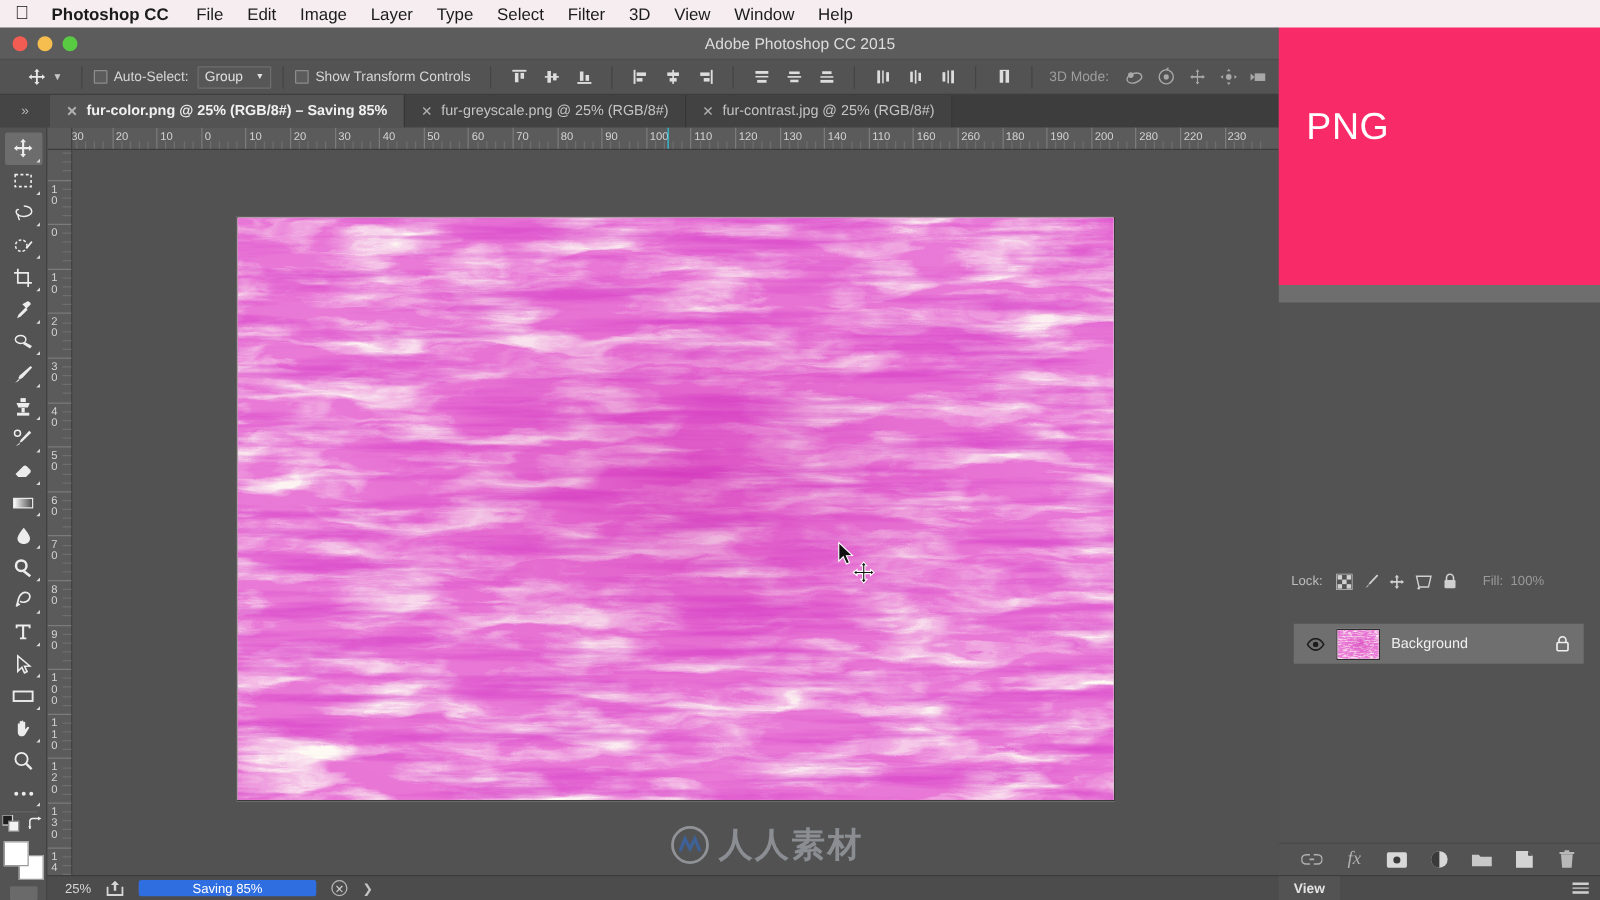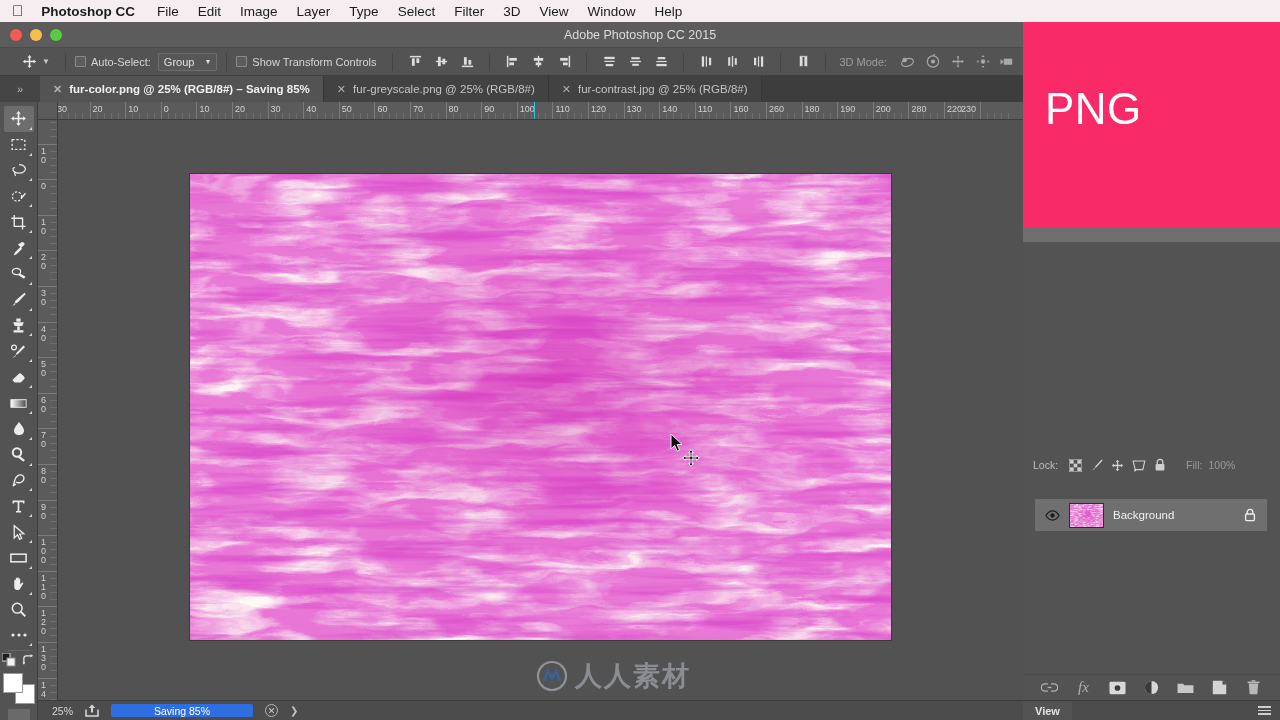--- a/index.html
+++ b/index.html
@@ -241,21 +241,21 @@
   
   .pink-block {
     position: absolute; left: 1023px; width: 257px;
     background: #f92a68;
     color: #ffffff;
   }
   .pink-top { top: 0; height: 228px; }
   .pink-bottom { top: 242px; height: 227px; }
   .pink-top .txt {
     position: absolute; left: 22px; top: 87px;
-    font-size: 44px; letter-spacing: 0.5px; line-height: 1;
+    font-size: 30px; letter-spacing: 0.5px; line-height: 1;
   }
   .pink-bottom .lines {
     position: absolute; left: 22px; top: 43px;
     font-size: 31px; line-height: 50px; letter-spacing: 0.3px;
   }
   .pink-gapline { position: absolute; left: 1023px; top: 228px; width: 257px; height: 14px; background: #6e6e6e; }
 </style>
 </head>
 <body>
 
@@ -782,21 +782,21 @@
       <div class="hr-tick minor" style="left: 864.64px;"></div>
       <div class="hr-tick minor" style="left: 871.76px;"></div>
       <div class="hr-tick minor" style="left: 878.88px;"></div>
       <div class="hr-tick" style="left: 886px;"></div>
       <div class="hr-num" style="left: 886px;">220</div>
       <div class="hr-tick minor" style="left: 893.12px;"></div>
       <div class="hr-tick minor" style="left: 900.24px;"></div>
       <div class="hr-tick minor" style="left: 907.36px;"></div>
       <div class="hr-tick minor" style="left: 914.48px;"></div>
       <div class="hr-tick" style="left: 921.6px;"></div>
-      <div class="hr-num" style="left: 900px;">230</div>
+      <div class="hr-num" style="left: 921px;">230</div>
       <div class="hr-tick minor" style="left: 928.72px;"></div>
       <div class="hr-tick minor" style="left: 935.84px;"></div>
       <div class="hr-tick minor" style="left: 942.96px;"></div>
       <div class="hr-tick minor" style="left: 950.08px;"></div>
       <div class="guide-v" style="left: 475.8px; top: 0px; height: 18px;"></div>
     </div>
   <div class="vruler">
       <div class="vr-tick minor" style="top: 2.24px;"></div>
       <div class="vr-tick minor" style="top: 9.36px;"></div>
       <div class="vr-tick minor" style="top: 16.48px;"></div>

